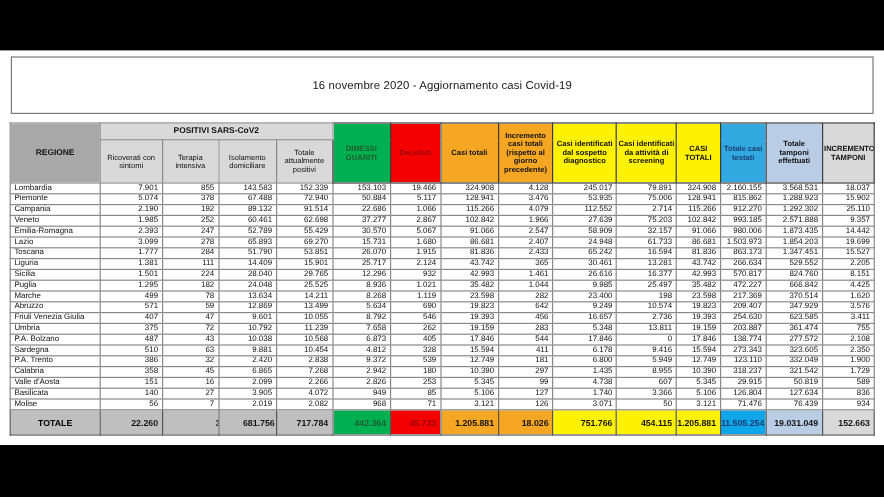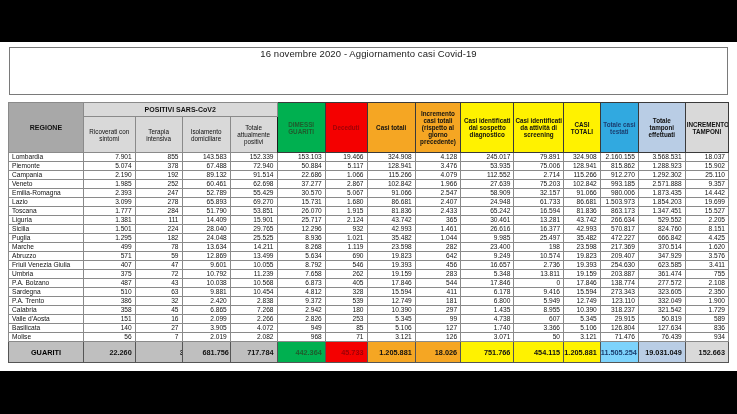--- a/index.html
+++ b/index.html
@@ -5,21 +5,21 @@
   * { margin:0; padding:0; box-sizing:border-box; }
   html,body { width:737px; height:414px; background:#000; overflow:hidden;
               font-family:"Liberation Sans", sans-serif; }
   .stage { position:relative; width:737px; height:414px; background:#000; }
   .letterbox { position:absolute; left:0; width:737px; background:#000; }
   .letterbox.top { top:0; height:42px; }
   .letterbox.bottom { bottom:0; height:43px; }
   .slide { position:absolute; top:42px; left:0; width:737px; height:329px; background:#ffffff; }
 
   .title-box { margin:5px 9px 0 9px; height:48px; border:1px solid #7a7a7a;
-               display:flex; flex-direction:row; justify-content:center; gap:19px;
+               display:flex; flex-direction:column; justify-content:center; gap:19px;
                text-align:center; }
   .title-line { font-size:9.5px; color:#1a1a1a; letter-spacing:.1px; }
 
   table.covid { border-collapse:collapse; table-layout:fixed;
                 margin:7px 8px 0 8px; width:721px;
                 border:1.5px solid #1c1c1c; }
   th, td { border:1px solid #8a8a8a; overflow:hidden; }
   thead th { font-size:6.3px; line-height:7px; font-weight:normal; color:#111;
              text-align:center; vertical-align:middle; padding:1px; }
   th.corner { background:#a8a8a8; font-weight:bold; font-size:7px; }
@@ -441,33 +441,33 @@
             <td class="num hsep">3.071</td>
             <td class="num">50</td>
             <td class="num">3.121</td>
             <td class="num hsep">71.476</td>
             <td class="num">76.439</td>
             <td class="num">934</td>
           </tr>
         </tbody>
       <tfoot id="table-foot">
           <tr class="total-row">
-            <td class="total-label">GUARITI</td>
+            <td class="total-label">TOTALE</td>
             <td class="num" style="background: rgb(191, 191, 191); color: rgb(17, 17, 17);">22.260</td>
             <td class="num" style="background: rgb(191, 191, 191); color: rgb(17, 17, 17); padding-left: 44px;">3.492</td>
             <td class="num" style="background: rgb(191, 191, 191); color: rgb(17, 17, 17); padding-left: 20px;">681.756</td>
             <td class="num" style="background: rgb(191, 191, 191); color: rgb(17, 17, 17);">717.784</td>
             <td class="num hsep" style="background: rgb(0, 176, 80); color: rgb(31, 92, 45);">442.364</td>
             <td class="num hsep" style="background: rgb(244, 0, 0); color: rgb(156, 0, 6);">45.733</td>
             <td class="num hsep" style="background: rgb(245, 166, 35); color: rgb(17, 17, 17);">1.205.881</td>
             <td class="num" style="background: rgb(245, 166, 35); color: rgb(17, 17, 17);">18.026</td>
             <td class="num hsep" style="background: rgb(255, 242, 0); color: rgb(17, 17, 17);">751.766</td>
             <td class="num" style="background: rgb(255, 242, 0); color: rgb(17, 17, 17);">454.115</td>
             <td class="num" style="background: rgb(255, 242, 0); color: rgb(17, 17, 17);">1.205.881</td>
-            <td class="num hsep" style="background: #7dd3fc; color: rgb(27, 62, 111);">11.505.254</td>
+            <td class="num hsep" style="background: #0ea5e9; color: rgb(27, 62, 111);">11.505.254</td>
             <td class="num" style="background: rgb(185, 205, 229); color: rgb(17, 17, 17);">19.031.049</td>
             <td class="num" style="background: rgb(217, 217, 217); color: rgb(17, 17, 17);">152.663</td>
           </tr>
         </tfoot>
     </table>
   </div>
 
   <div class="letterbox bottom"></div>
 </div>
 

